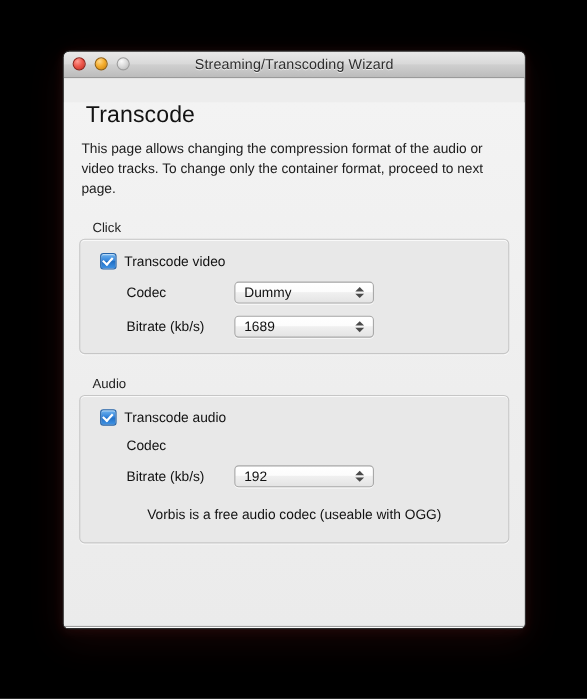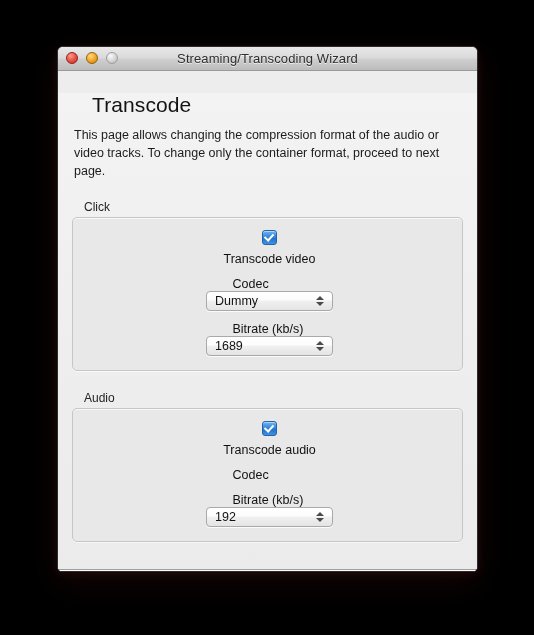--- a/index.html
+++ b/index.html
@@ -87,21 +87,21 @@
     position: relative;
     height: 476px;
     background: linear-gradient(to bottom, #f3f3f3 0%, #eeeeee 55%, #ebebeb 100%);
     padding: 0 14px;
     box-sizing: border-box;
   }
 
   #page-title {
     font-size: 21px;
     color: #131313;
-    margin: 22px 0 0 20px;
+    margin: 22px 0 0 6px;
     font-weight: normal;
     letter-spacing: 0.1px;
   }
   #page-desc {
     font-size: 12.5px;
     color: #1c1c1c;
     line-height: 1.42;
     margin: 10px 0 0 2px;
     width: 376px;
   }
@@ -127,21 +127,20 @@
     box-sizing: border-box;
     padding: 12px 14px 14px 14px;
   }
 
   
   .check-row {
     display: flex;
     align-items: center;
     gap: 7px;
     margin-left: 4px;
-    flex-direction: column;
   }
   .checkbox {
     width: 13px;
     height: 13px;
     border-radius: 3px;
     background: linear-gradient(to bottom, #6fb4f0 0%, #2f80d8 50%, #1f6ec4 51%, #3f92e4 100%);
     border: 1px solid #2463a8;
     box-shadow: inset 0 1px 0 rgba(255,255,255,0.45);
     position: relative;
     flex: none;
@@ -161,21 +160,20 @@
     font-size: 12.5px;
     color: #111111;
   }
 
   
   .field-row {
     display: flex;
     align-items: center;
     margin-top: 11px;
     margin-left: 4px;
-    flex-direction: column;
   }
   .field-label {
     font-size: 12.5px;
     color: #111111;
     width: 122px;
     padding-left: 24px;
     box-sizing: border-box;
   }
   .combo {
     position: relative;
@@ -312,20 +310,21 @@
             <span class="field-label">Bitrate (kb/s)</span>
             <div class="combo">
               <span class="combo-value">192</span>
               <span class="stepper">
                 <span class="arrow up"></span>
                 <span class="arrow down"></span>
               </span>
             </div>
           </div>
 
+          <div class="hint">Vorbis is a free audio codec (useable with OGG)</div>
         </div>
       </div>
 
     </div>
 
     <div id="buttonbar">
       
       
       
     </div>

